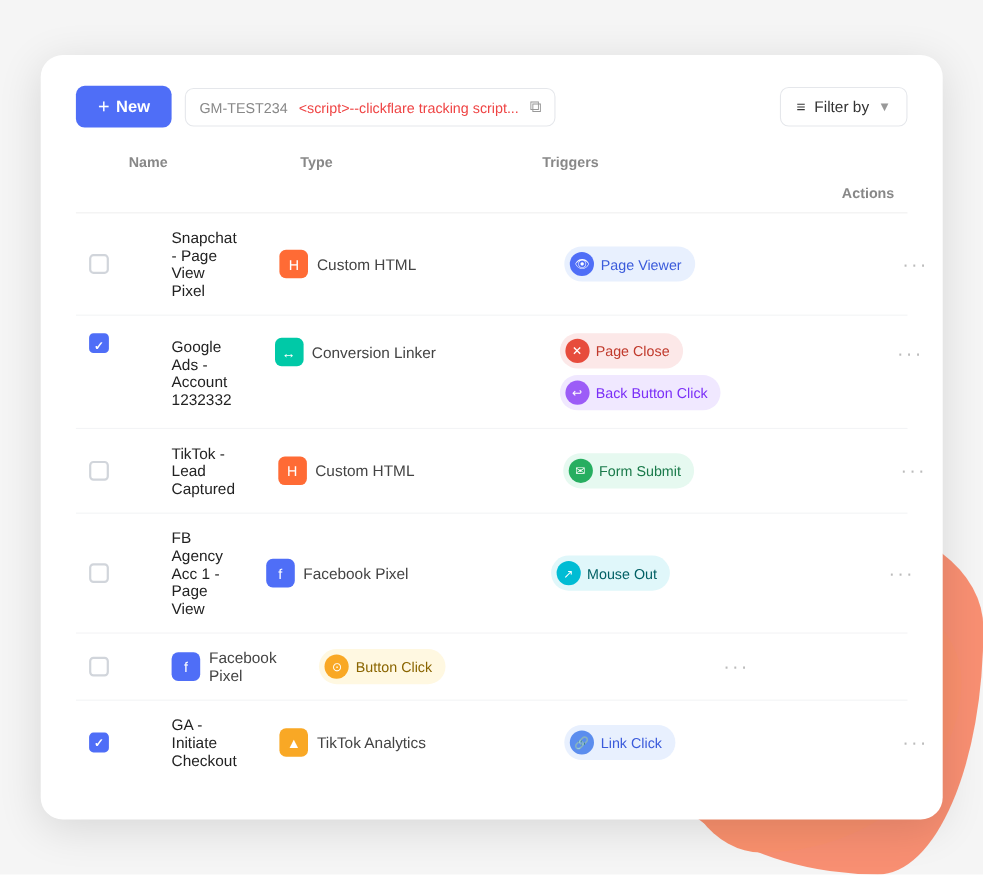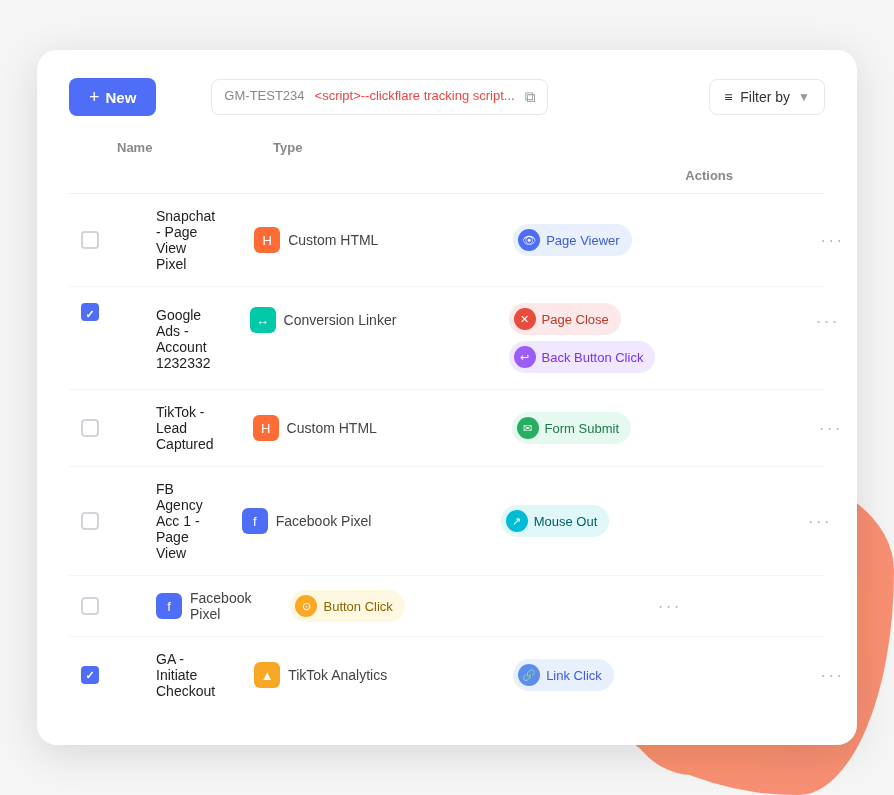--- a/index.html
+++ b/index.html
@@ -78,31 +78,30 @@
       cursor: pointer;
     }
     .btn-new .plus {
       font-size: 18px;
       font-weight: 400;
       line-height: 1;
     }
 
     .search-bar {
       display: flex;
-      align-items: flex-start;
+      align-items: flex-end;
       border: 1.5px solid #e5e7eb;
       border-radius: 8px;
       padding: 8px 12px;
       gap: 10px;
       flex: 1;
       max-width: 380px;
       font-size: 14px;
       color: #333;
       background: #fff;
-      margin-left: 43px;
     }
     .search-bar .tag-id {
       color: #888;
       font-size: 13px;
       white-space: nowrap;
     }
     .search-bar .tag-script {
       color: #ef4444;
       font-size: 13px;
       flex: 1;
@@ -316,20 +315,21 @@
         <span>≡</span>
         <span>Filter by</span>
         <span class="chevron">▼</span>
       </button>
     </div>
 
     <div class="table-header">
       <span></span>
       <span>Name</span>
       <span>Type</span>
+      <span>Triggers</span>
       <span style="text-align:right;margin-top:28px;">Actions</span>
     </div>
 
     <div id="table-body">
         <div class="table-row">
           <div class="checkbox"></div>
           <div class="name-cell">Snapchat - Page View Pixel</div>
           <div class="type-cell">
             <div class="type-icon orange">H</div>
             <span>Custom HTML</span>

